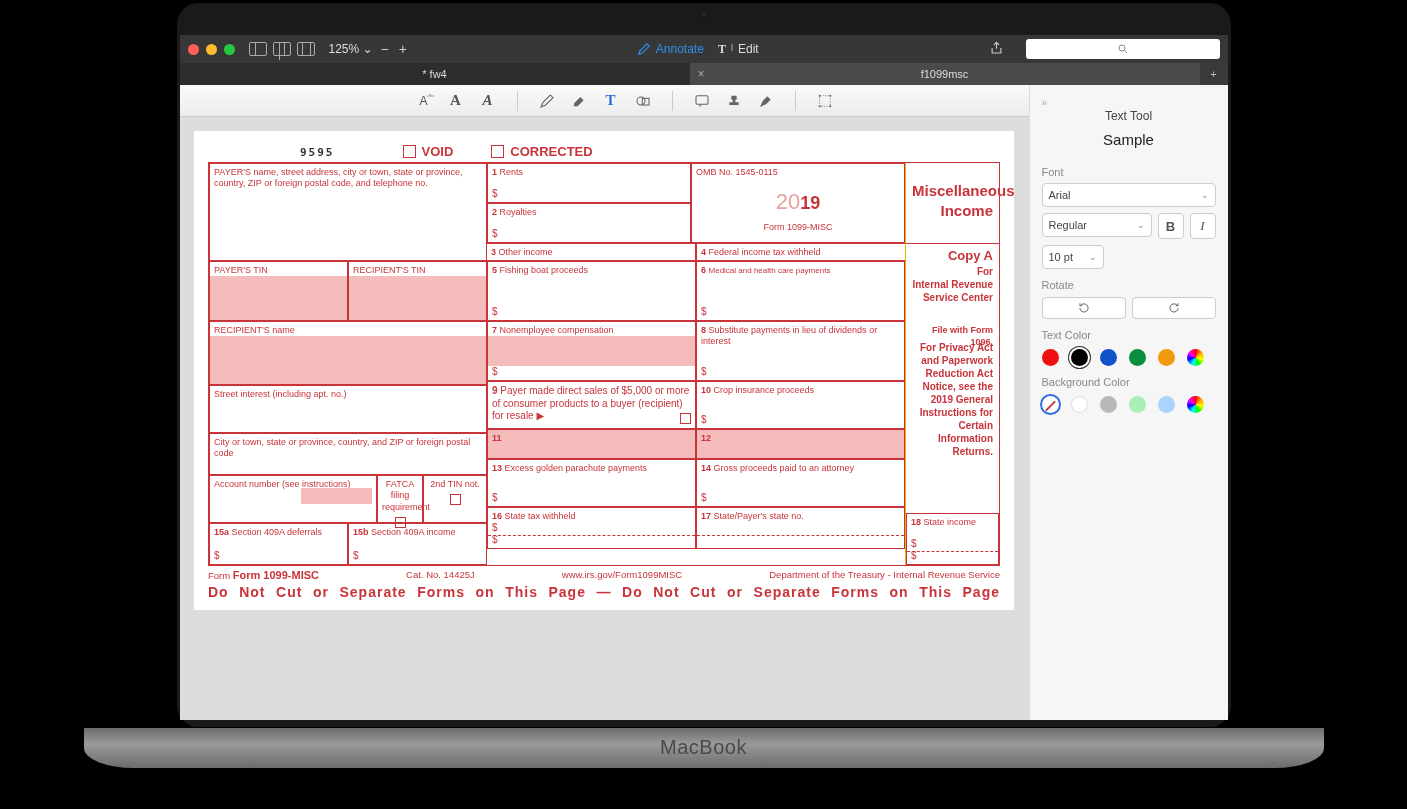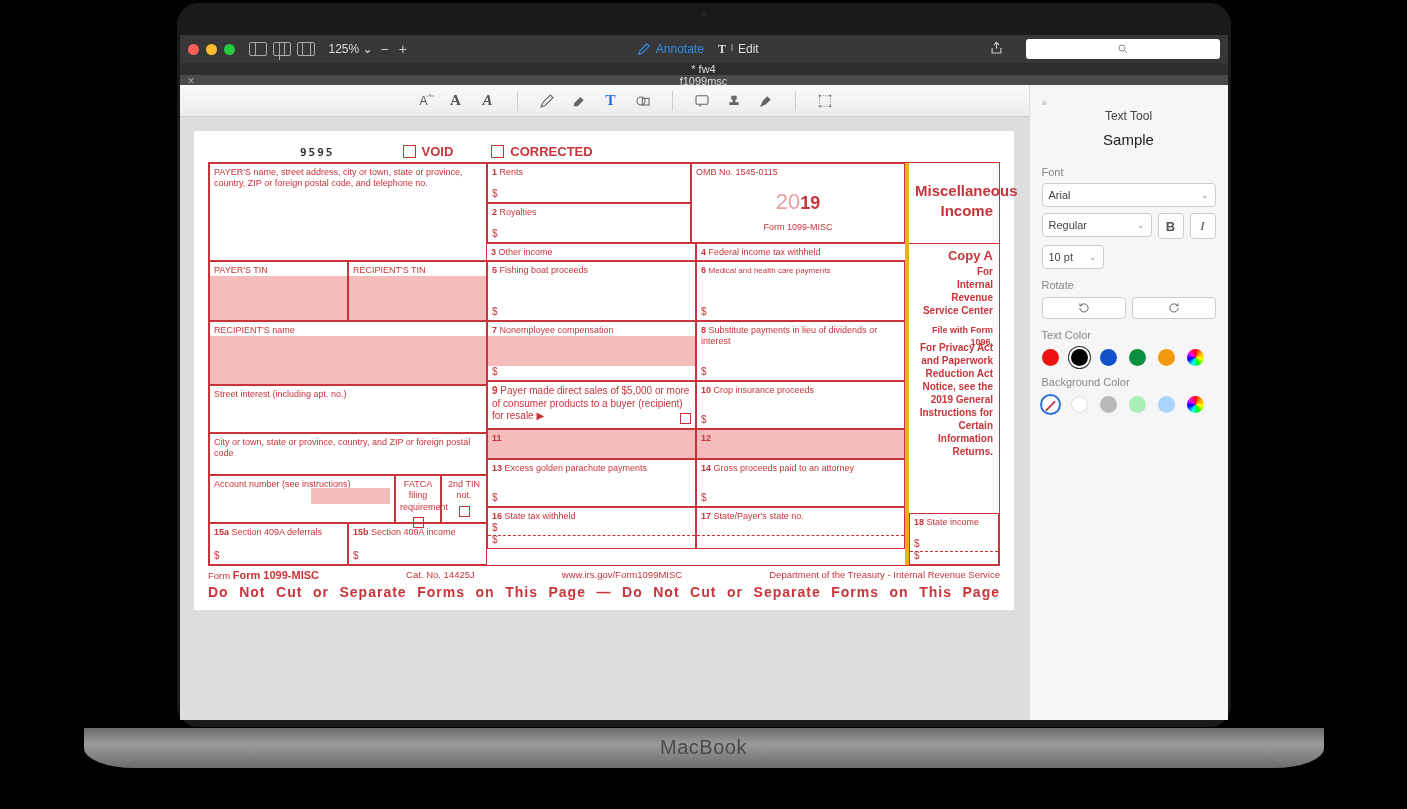--- a/index.html
+++ b/index.html
@@ -24,21 +24,21 @@
     .plusminus{ color:#ccc; font-size:14px; display:flex; gap:10px; margin-left:-6px;}
     .spacer{flex:1;}
     .mode-btn { display:flex; align-items:center; gap:5px; font-size:12px; }
     .mode-btn.an{ color:#2f8fe8;}
     .mode-btn.ed{ color:#ddd;}
     .mode-btn svg{width:14px;height:14px;}
     .share{color:#ddd;}
     .search { width:194px; height:20px; background:#fff; border-radius:3px; display:flex; align-items:center; justify-content:center; margin-left:8px;}
     .search svg{width:12px;height:12px; stroke:#888; fill:none;}
     
-    .tabbar { height:22px; background:#fde047; display:flex; font-size:11px;flex-direction:column; }
+    .tabbar { height:22px; background:#fde047; display:flex; font-size:11px; }
     .tab { flex:1; display:flex; align-items:center; justify-content:center; position:relative; color:#ddd; }
     .tab.inactive { background:#2d2d2d; }
     .tab.active { background:#4a4a4a; }
     .tab .x{position:absolute; left:8px; color:#aaa; font-size:12px;}
     .tabplus{ width:28px; display:flex; align-items:center; justify-content:center; background:#3a3a3a; color:#bbb;}
     
     .body{ position:absolute; top:50px; left:0; right:0; bottom:0; display:flex; background:#fff;}
     .doc-area{ flex:1; display:flex; flex-direction:column; border-right:1px solid #ddd;}
     .tool-row { height:32px; background:linear-gradient(#fafafa,#ececec); border-bottom:1px solid #ccc; display:flex; align-items:center; justify-content:center; gap:20px; }
     .tr-group{display:flex; gap:14px; align-items:center;}
@@ -230,21 +230,21 @@
                   <div style="display:flex; height:60px;">
                     <div class="cell" style="flex:1"><span>PAYER'S TIN</span><div class="shade" style="position:absolute;left:0;right:0;bottom:0;top:14px"></div></div>
                     <div class="cell" style="flex:1"><span>RECIPIENT'S TIN</span><div class="shade" style="position:absolute;left:0;right:0;bottom:0;top:14px"></div></div>
                   </div>
                   <div class="cell" style="height:64px"><span>RECIPIENT'S name</span><div class="shade" style="position:absolute;left:0;right:0;bottom:0;top:14px"></div></div>
                   <div class="cell" style="height:48px"><span>Street interest (including apt. no.)</span></div>
                   <div class="cell" style="height:42px"><span>City or town, state or province, country, and ZIP or foreign postal code</span></div>
                   <div style="display:flex; height:48px;">
                     <div class="cell" style="flex:2"><span>Account number (see instructions)</span><div class="shade" style="position:absolute;left:55%;right:4px;top:12px;height:16px"></div></div>
                     <div class="cell" style="width:46px; text-align:center"><span>FATCA filing requirement</span><br><span class="chk sm" style="margin-top:4px"></span></div>
-                    <div class="cell" style="width:46px; text-align:center"><span>2nd TIN not.</span><br><span class="chk sm" style="margin-top:4px"></span></div>
+                    <div class="cell" style="width:64px; text-align:center"><span>2nd TIN not.</span><br><span class="chk sm" style="margin-top:4px"></span></div>
                   </div>
                   <div style="display:flex; height:42px;">
                     <div class="cell" style="flex:1"><span class="b">15a</span> <span>Section 409A deferrals</span><span class="dol">$</span></div>
                     <div class="cell" style="flex:1"><span class="b">15b</span> <span>Section 409A income</span><span class="dol">$</span></div>
                   </div>
                 </div>
 
                 <div style="flex:1; display:flex; flex-direction:column;">
                   <div style="display:flex;">
                     <div style="flex:1; display:flex; flex-direction:column;">
@@ -280,21 +280,21 @@
                   <div style="display:flex; height:48px">
                     <div class="cell" style="flex:1"><span class="b">13</span> <span>Excess golden parachute payments</span><span class="dol">$</span></div>
                     <div class="cell" style="flex:1"><span class="b">14</span> <span>Gross proceeds paid to an attorney</span><span class="dol">$</span></div>
                   </div>
                   <div style="display:flex; height:42px">
                     <div class="cell" style="flex:1"><span class="b">16</span> <span>State tax withheld</span><span class="dol">$</span><div style="position:absolute;bottom:12px;left:0;right:0;border-top:1px dashed #c8343a"></div><span class="dol" style="bottom:14px">$</span></div>
                     <div class="cell" style="flex:1"><span class="b">17</span> <span>State/Payer's state no.</span><div style="position:absolute;bottom:12px;left:0;right:0;border-top:1px dashed #c8343a"></div></div>
                   </div>
                 </div>
 
-                <div style="width:94px; display:flex; flex-direction:column; border-left:4px solid #eab308">
+                <div style="width:94px; display:flex; flex-direction:column; border-left:1px solid #eab308">
                   <div class="rside" style="height:80px; font-size:15px; padding-top:18px"><span>Miscellaneous</span><br><span>Income</span></div>
                   <div class="rside" style="height:78px;border-top:1px solid #c8343a">
                     <div style="font-size:13px">Copy A</div>
                     <div style="font-size:10px">For</div>
                     <div style="font-size:10px">Internal Revenue</div>
                     <div style="font-size:10px">Service Center</div>
                   </div>
                   <div class="rside" style="height:16px; font-size:9px">File with Form 1096.</div>
                   <div class="rside" style="flex:1; font-size:10px; font-weight:bold">For Privacy Act and Paperwork Reduction Act Notice, see the 2019 General Instructions for Certain Information Returns.</div>
                   <div class="cell" style="height:52px; font-size:9px"><span class="b">18</span> <span>State income</span><span class="dol">$</span><div style="position:absolute;bottom:12px;left:0;right:0;border-top:1px dashed #c8343a"></div><span class="dol" style="bottom:14px">$</span></div>

